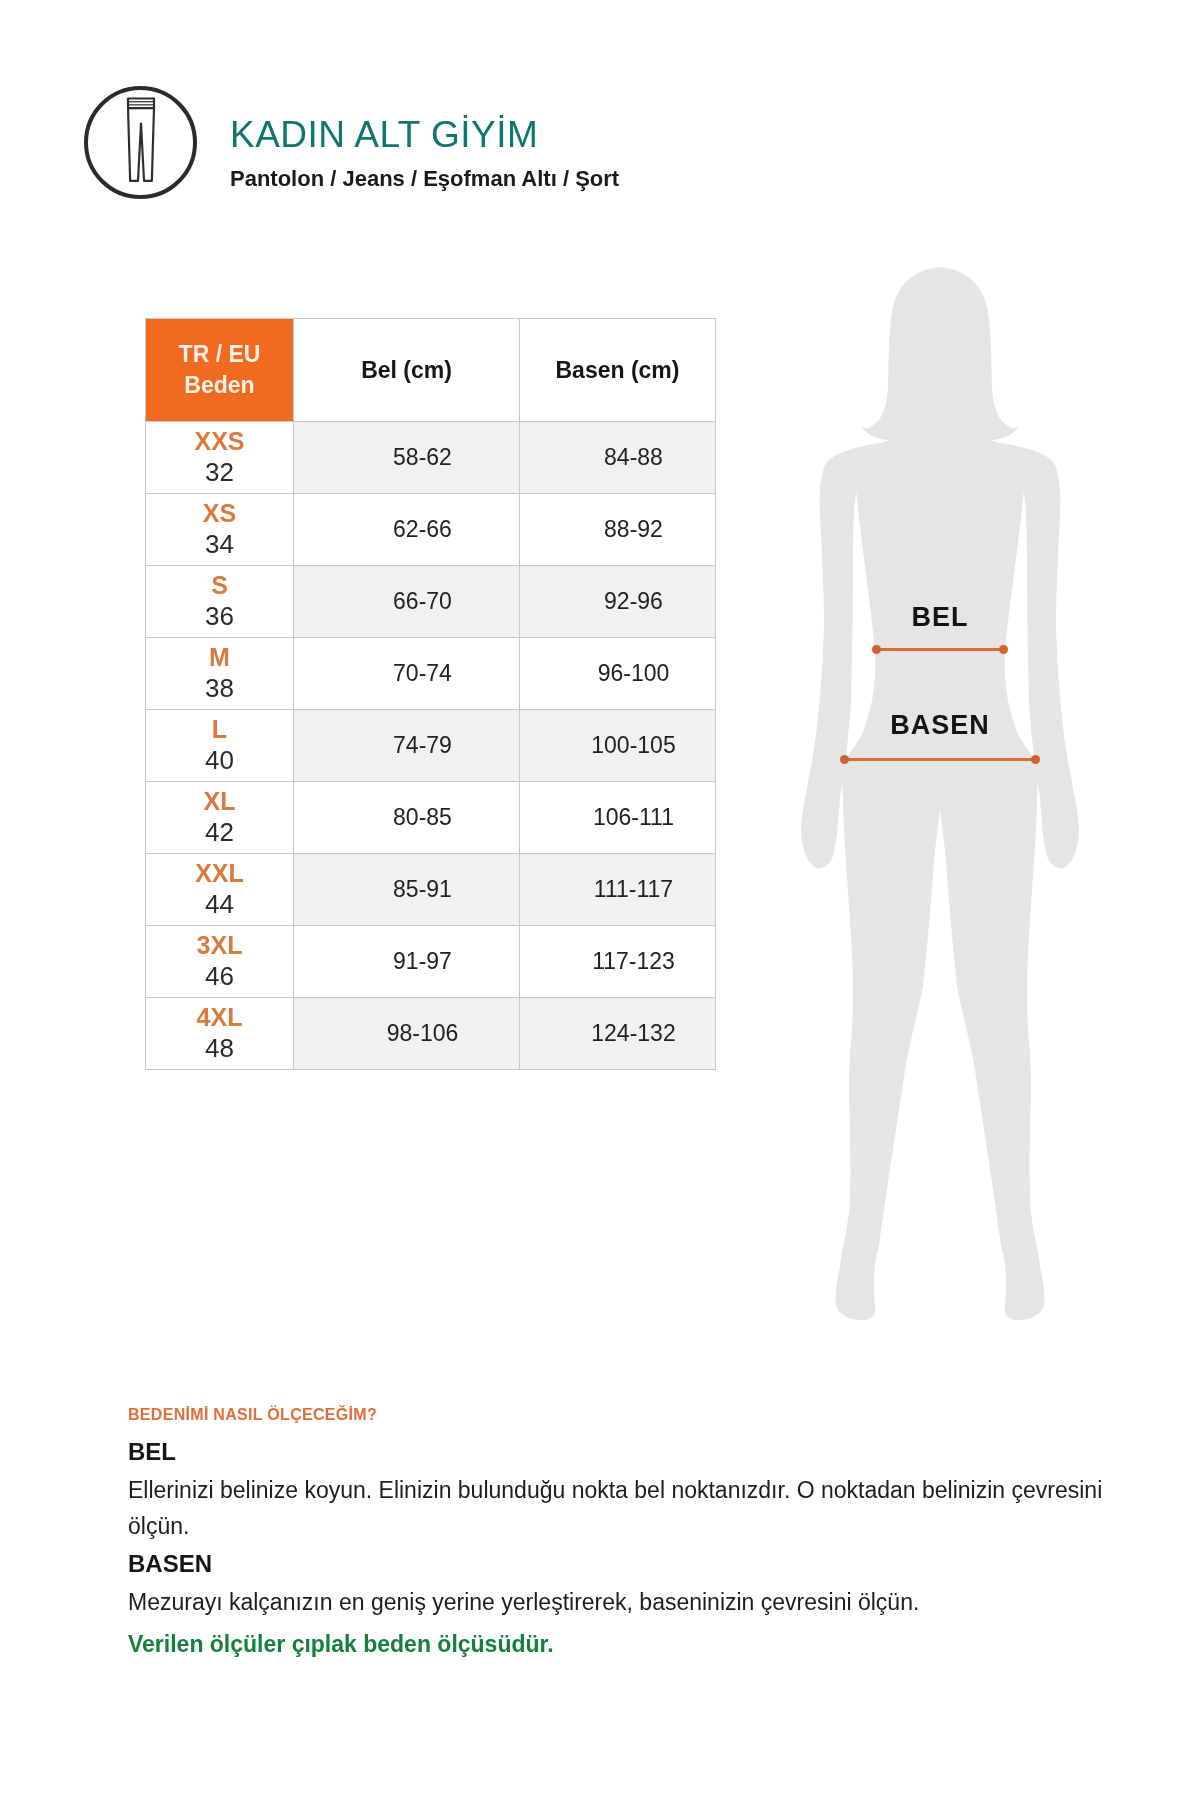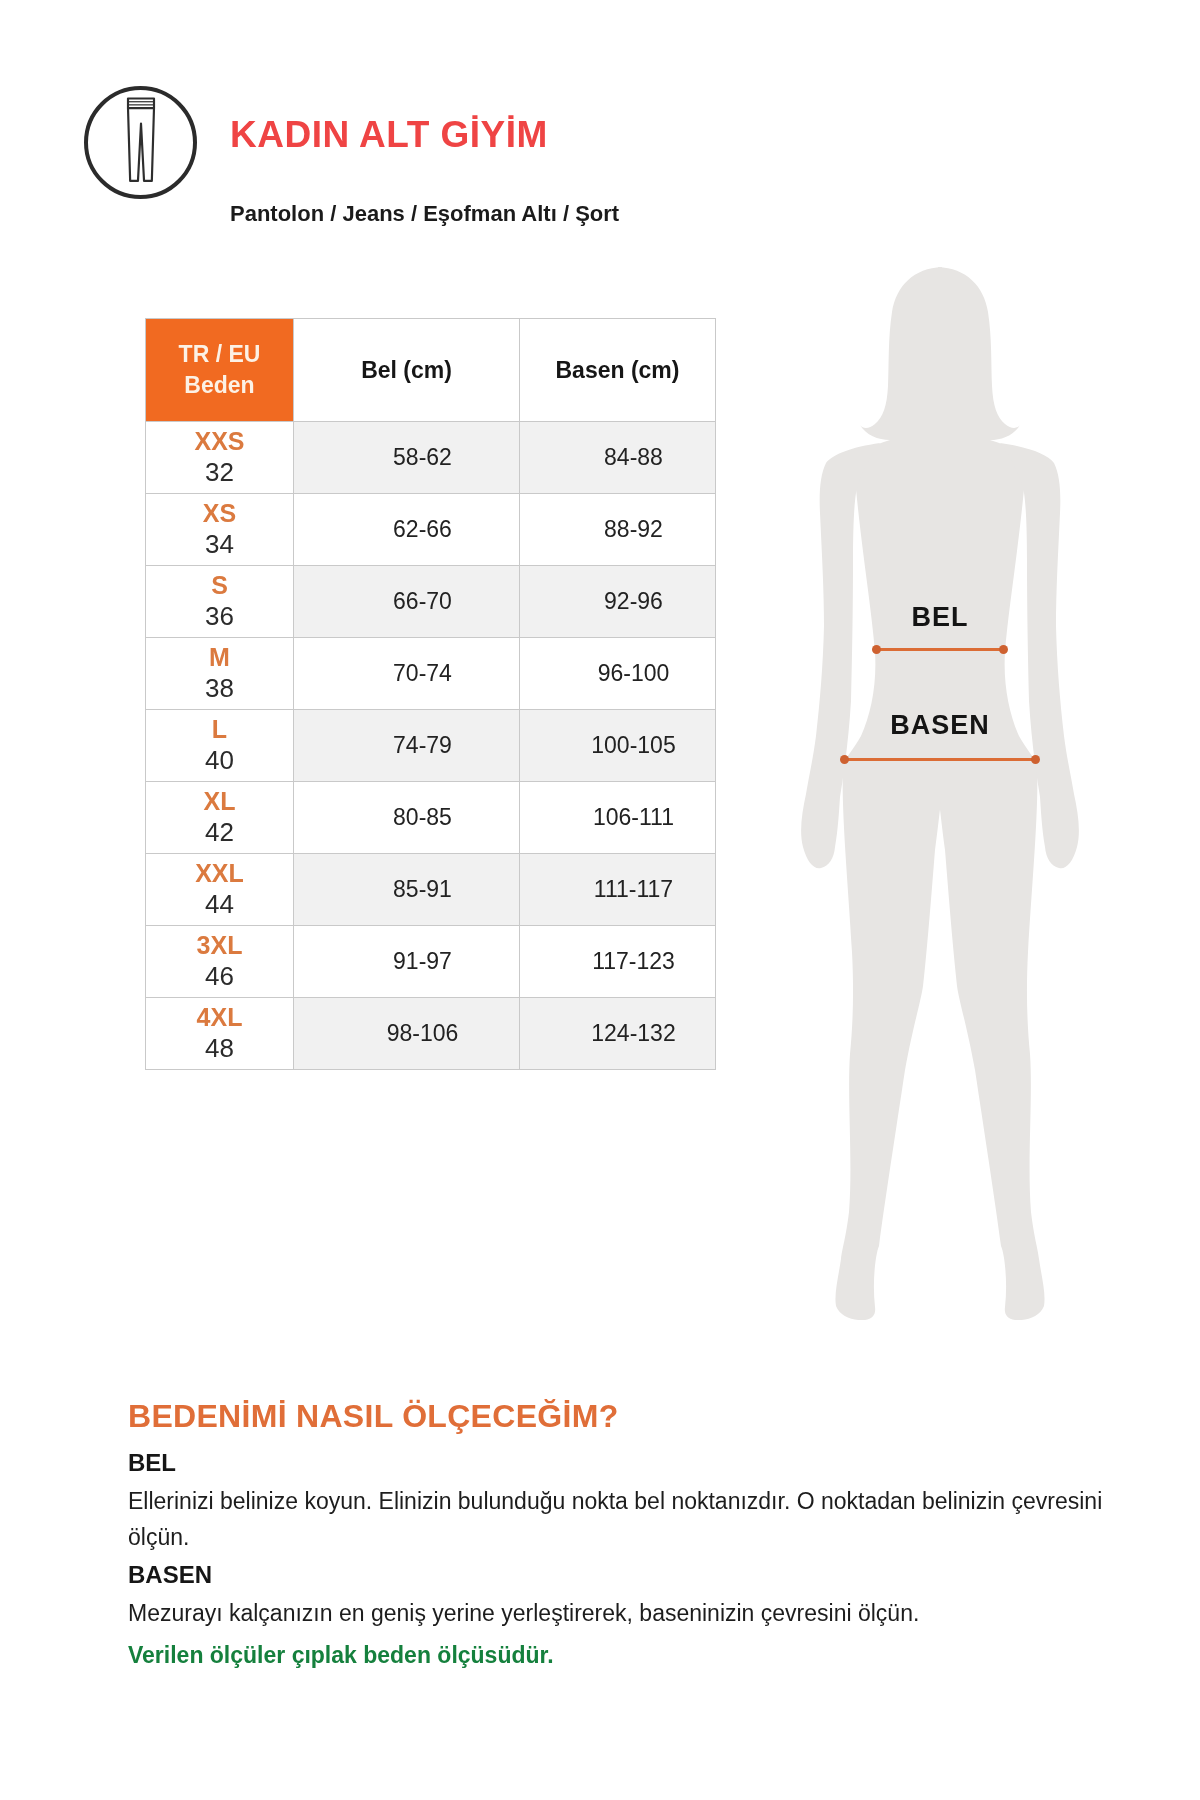--- a/index.html
+++ b/index.html
@@ -3,24 +3,24 @@
 <meta charset="utf-8">
 <style>
   html,body{margin:0;padding:0;background:#ffffff;}
   #page{position:relative;width:1200px;height:1800px;background:#ffffff;overflow:hidden;
         font-family:"Liberation Sans","DejaVu Sans",sans-serif;}
 
   
   .brand-circle{position:absolute;left:84px;top:86px;width:113px;height:113px;
     border:4px solid #2b2b2b;border-radius:50%;box-sizing:border-box;
     display:flex;align-items:center;justify-content:center;background:#fff;}
-  .main-title{position:absolute;left:230px;top:114px;font-size:37px;font-weight:bold;
-    color:#ef4444;letter-spacing:.5px;white-space:nowrap;}
+  .main-title{position:absolute;left:230px;top:114px;font-size:37px;font-weight:normal;
+    color:#0f766e;letter-spacing:.5px;white-space:nowrap;}
   .main-subtitle{position:absolute;left:230px;top:166px;font-size:22px;font-weight:bold;
-    color:#1b1b1b;white-space:nowrap;margin-top:35px;}
+    color:#1b1b1b;white-space:nowrap;}
 
   
   table.size-table{position:absolute;left:145px;top:302px;width:570px;
     border-collapse:collapse;table-layout:fixed;margin-top:16px;}
   .size-table th,.size-table td{border:1px solid #c9c9c9;text-align:center;
     vertical-align:middle;padding:0;}
   .size-table thead tr{height:103px;}
   .size-table tbody tr{height:72px;}
   th.th-size{background:#F16A21;color:#FCF1E5;font-size:23px;font-weight:bold;line-height:31px;}
   th.th-col{background:#ffffff;color:#161616;font-size:23px;font-weight:bold;}
@@ -41,21 +41,21 @@
     border-radius:50%;background:#CE6130;top:-3px;}
   .measure-line::before{left:-3px;}
   .measure-line::after{right:-3px;}
   #bel-label{left:875px;top:602px;width:130px;}
   #bel-line{left:875px;top:648px;width:130px;}
   #basen-label{left:843px;top:710px;width:194px;}
   #basen-line{left:843px;top:758px;width:194px;}
 
   
   .howto{position:absolute;left:128px;top:1398px;width:990px;}
-  .howto-title{font-size:32px;font-weight:bold;color:#E06E38;margin:0 0 14px 0;letter-spacing:.3px;}
+  .howto-title{font-size:16px;font-weight:bold;color:#E06E38;margin:8px 0 14px 0;letter-spacing:.3px;}
   .howto-h{font-size:24px;font-weight:bold;color:#161616;margin:0 0 6px 0;}
   .howto p{font-size:23px;line-height:36px;color:#1d1d1d;margin:0 0 6px 0;}
   .howto p.note{font-weight:bold;color:#15803d;}
 </style>
 </head>
 <body>
 
 <div id="page">
 
   <div class="brand-circle">

